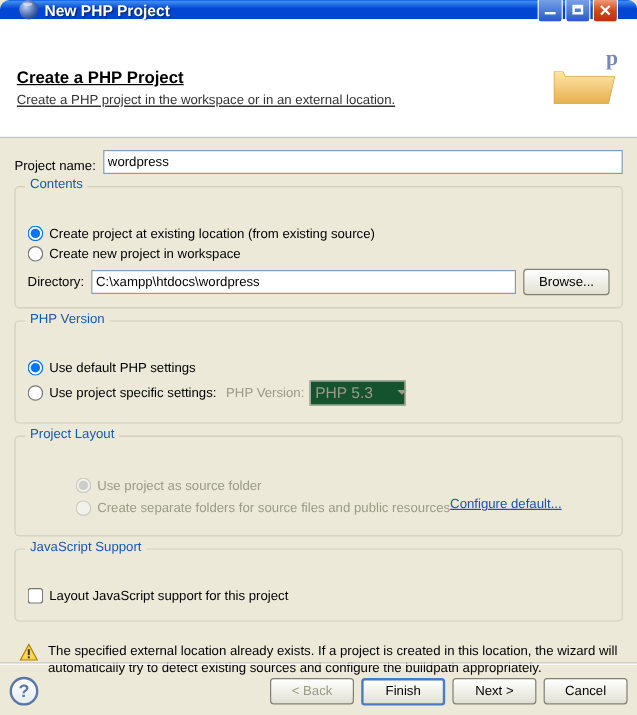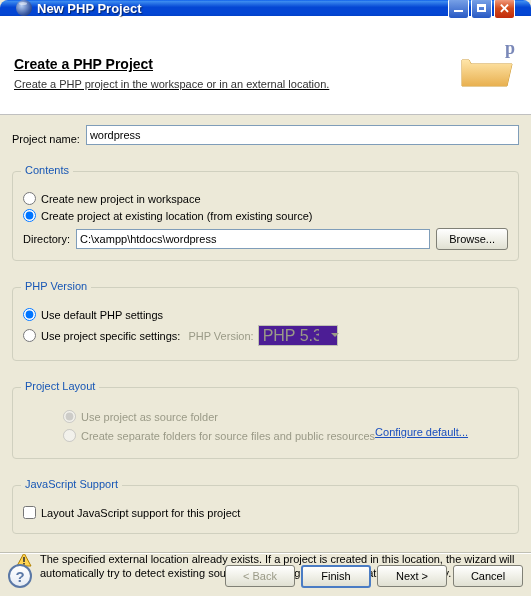--- a/index.html
+++ b/index.html
@@ -71,22 +71,22 @@
   border: 1px solid #7f9db9;
   height: 20px;
   padding: 1px 3px;
   font-family: Tahoma, sans-serif;
   font-size: 11px;
   flex: 1;
 }
 .groupbox {
   border: 1px solid #d0d0bf;
   border-radius: 4px;
-  padding: 16px 10px 10px 10px;
-  margin-top: 26px;
+  padding: 28px 10px 10px 10px;
+  margin-top: 10px;
   position: relative;
 }
 .groupbox-title {
   position: absolute;
   top: -8px;
   left: 8px;
   background: #ece9d8;
   padding: 0 4px;
   color: #1857b5;
   font-size: 11px;
@@ -103,24 +103,24 @@
   border-radius: 3px;
   font-family: Tahoma, sans-serif;
   font-size: 11px;
   cursor: pointer;
 }
 .btn:disabled { color: #9a9a87; cursor: default; }
 .btn.default { border: 2px solid #4a7cc4; padding: 0 11px; height: 23px; }
 .directory-row { display: flex; align-items: center; gap: 6px; margin-top: 6px; }
 .combo {
   border: 1px solid #c0c0b4;
-  background: #4c1d95;
+  background: #14532d;
   height: 21px;
   padding: 2px 18px 2px 4px;
-  font-size: 16px;
+  font-size: 13px;
   color: #9a9a87;
   appearance: none;
   position: relative;
   width: 80px;
 }
 .combo-wrap { position: relative; display: inline-block; }
 .combo-wrap::after {
   content: '';
   position: absolute;
   right: 4px; top: 8px;
@@ -202,26 +202,26 @@
 <div class="content">
 
   <div class="row">
     <label class="inline">Project name:</label>
     <input type="text" value="wordpress" style="">
   </div>
 
   <div class="groupbox">
     <div class="groupbox-title">Contents</div>
     <div class="radio-row">
+      <input type="radio" name="contents" checked="" style="">
+      <label>Create project at existing location (from existing source)</label>
+    </div>
+    <div class="radio-row">
       <input type="radio" name="contents" style="">
       <label>Create new project in workspace</label>
-    </div>
-    <div class="radio-row">
-      <input type="radio" name="contents" checked="" style="">
-      <label>Create project at existing location (from existing source)</label>
     </div>
     <div class="directory-row">
       <label>Directory:</label>
       <input type="text" value="C:\xampp\htdocs\wordpress" style="">
       <button class="btn">Browse...</button>
     </div>
   </div>
 
   <div class="groupbox">
     <div class="groupbox-title">PHP Version</div>

